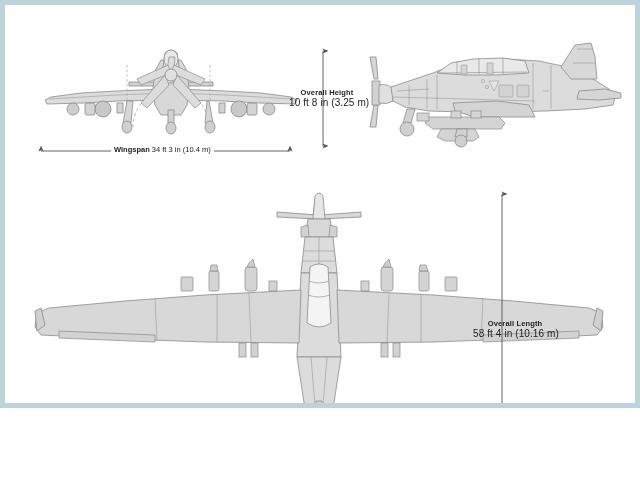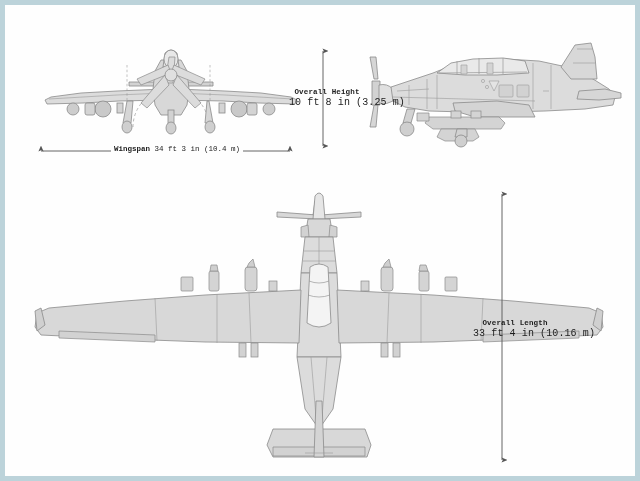--- a/index.html
+++ b/index.html
@@ -3,25 +3,25 @@
 <meta charset="utf-8">
 <style>
   html, body {
     margin: 0;
     padding: 0;
     background: #ffffff;
   }
   #page {
     position: relative;
     width: 640px;
-    height: 481px;
+    height: 408px;
     background: #ffffff;
     border: 5px solid #bcd3da;
     box-sizing: border-box;
-    font-family: Liberation Mono, monospace;
+    font-family: Liberation Sans, sans-serif;
     overflow: hidden;
   }
   .canvas {
     position: absolute;
     inset: 0;
     background: #fefefe;
   }
   svg.drawing {
     position: absolute;
     left: 0;
@@ -338,21 +338,21 @@
       </g>
     </svg>
 
     <div class="dim-label" id="lbl-height">
       <span class="dim-title">Overall Height</span>
       <span class="dim-value">10 ft 8 in (3.25 m)</span>
     </div>
 
     <div class="dim-label" id="lbl-length">
       <span class="dim-title">Overall Length</span>
-      <span class="dim-value">33 ft 4 in (10.16 m)</span>
+      <span class="dim-value">58 ft 4 in (10.16 m)</span>
     </div>
 
     <div class="dim-inline" id="lbl-wingspan">
       <b>Wingspan</b>
       <span>34 ft 3 in (10.4 m)</span>
     </div>
 
   </div>
 </div>
 

